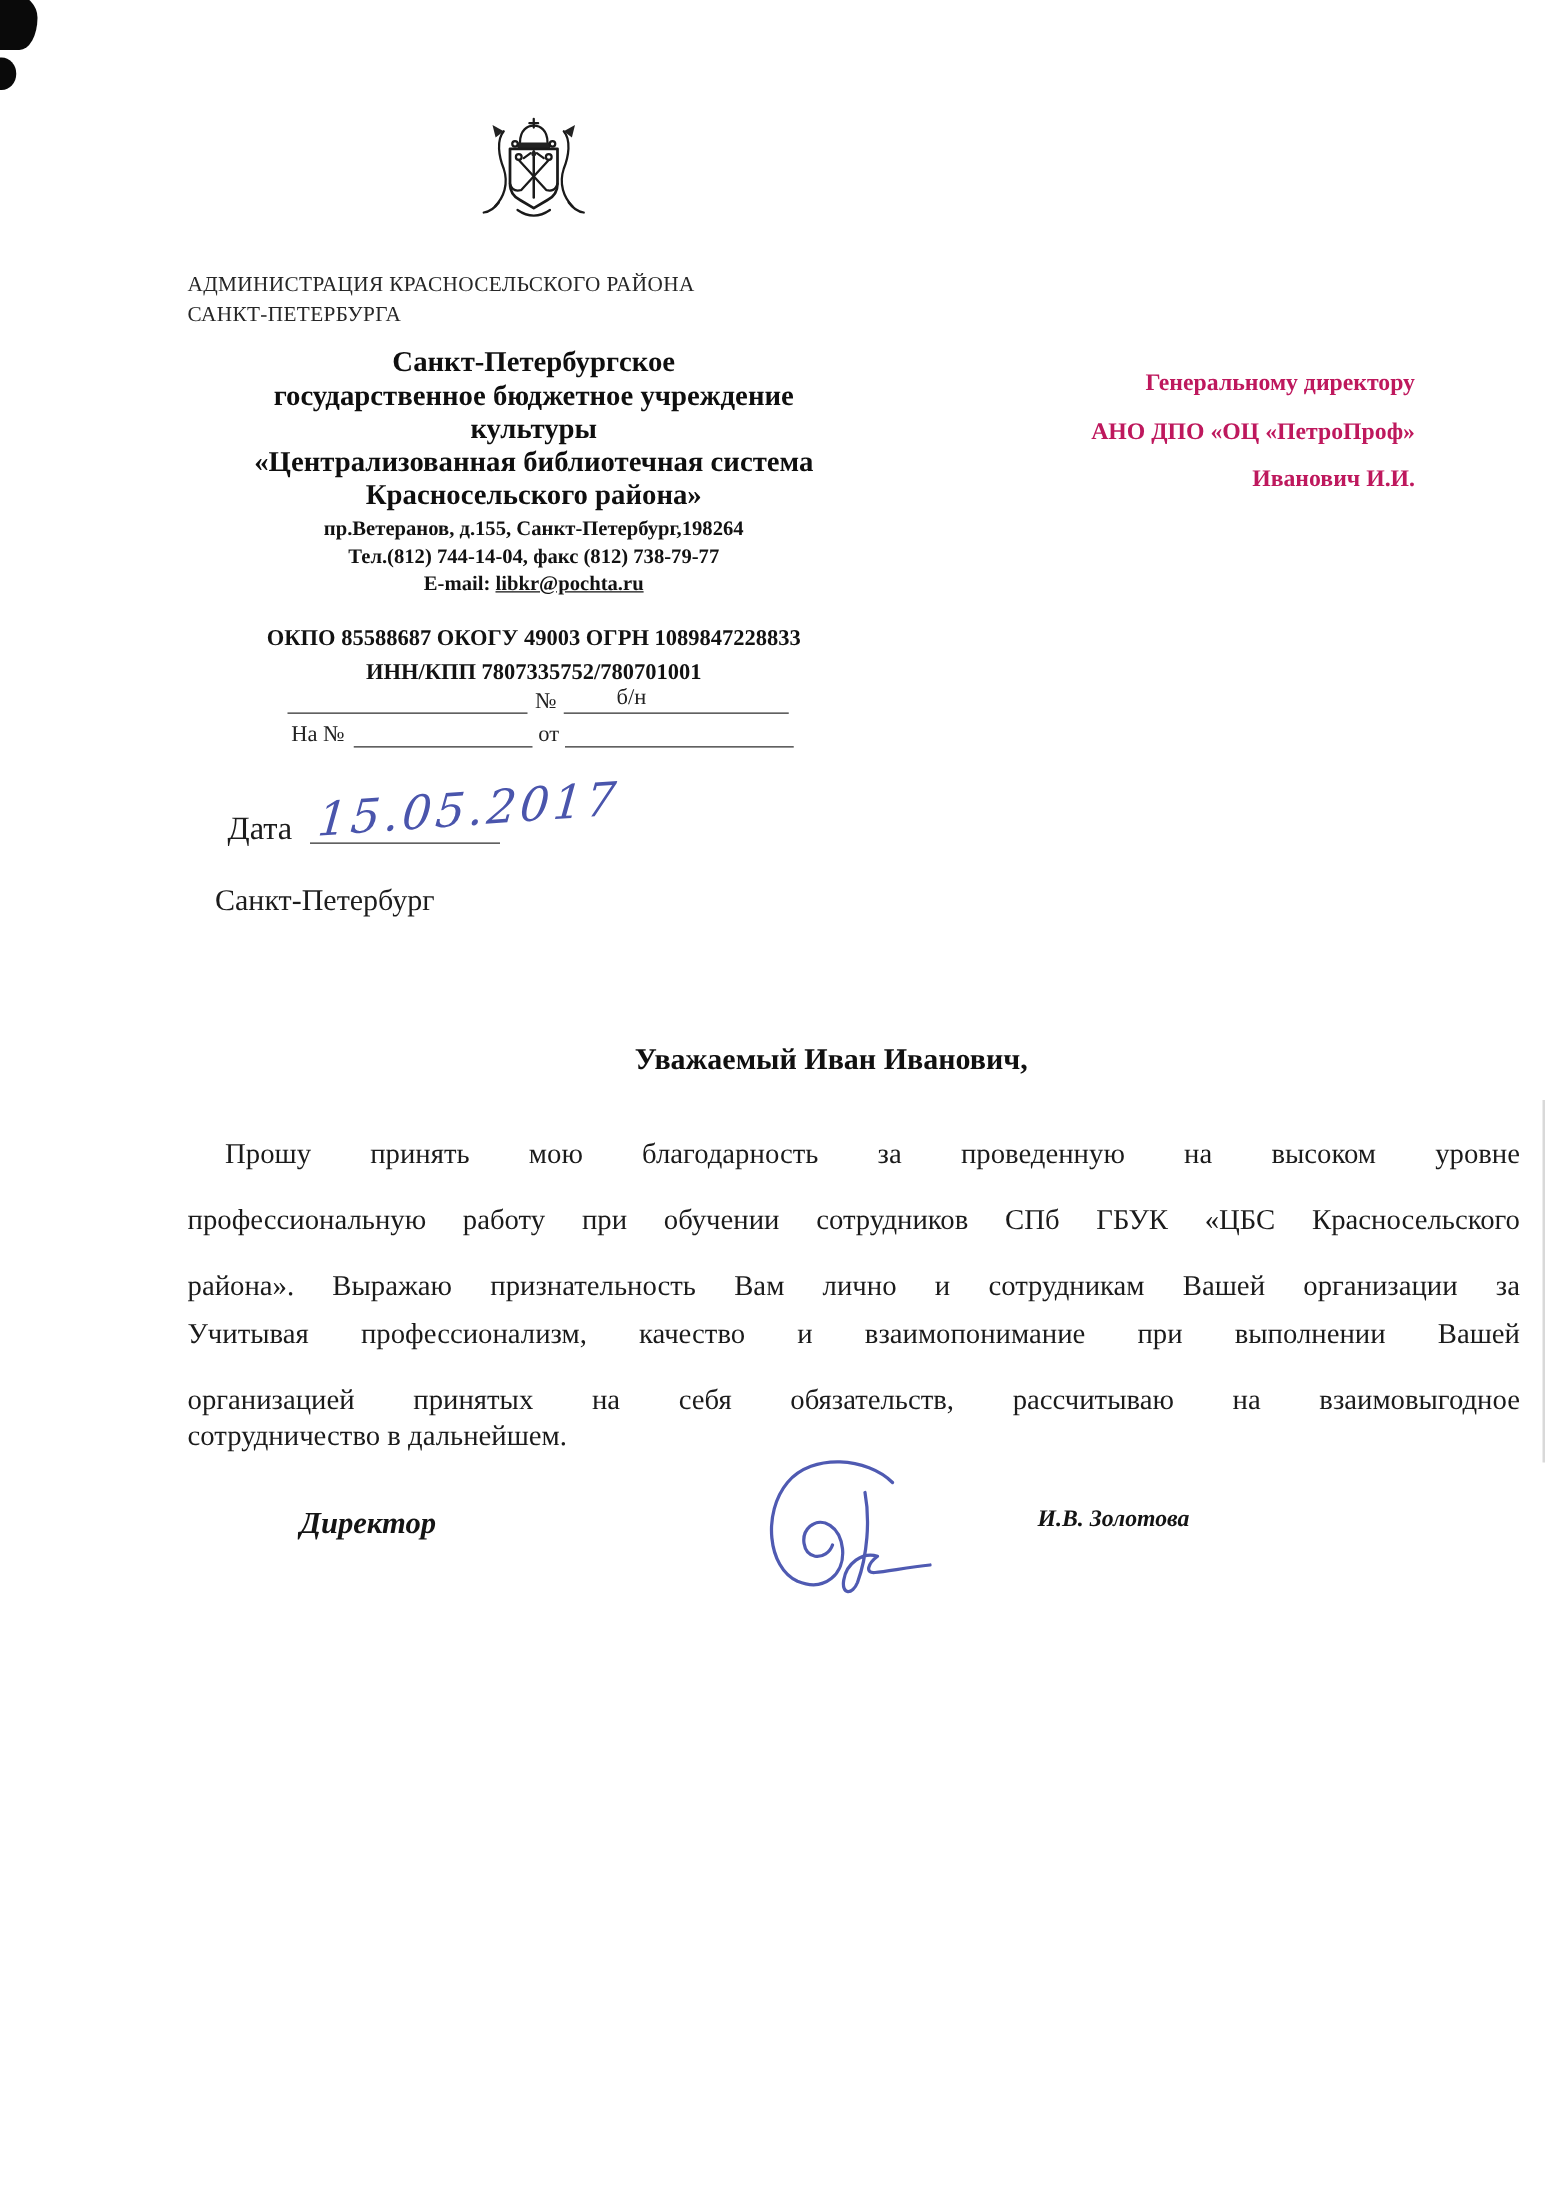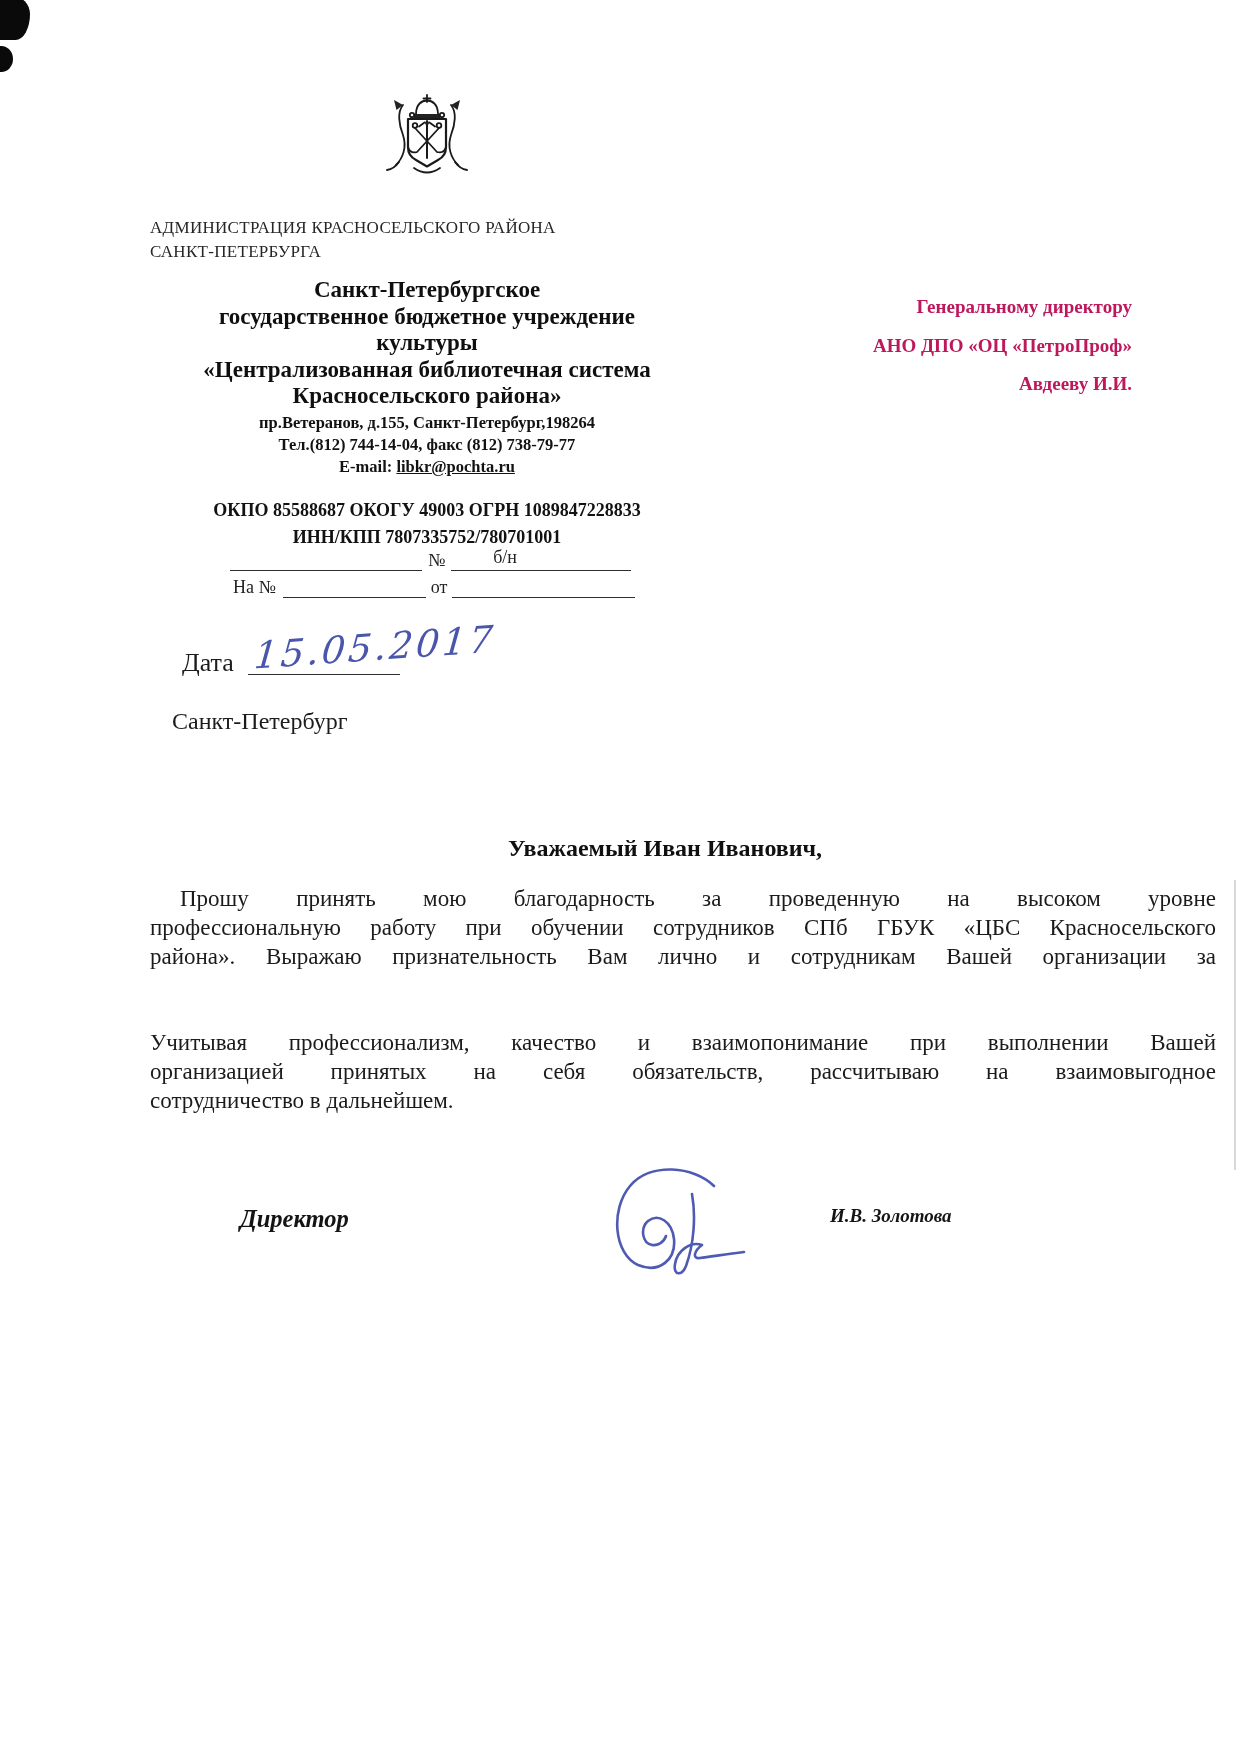--- a/index.html
+++ b/index.html
@@ -41,21 +41,21 @@
   .date-rule{display:inline-block;width:152px;margin-left:14px;border-bottom:1.6px solid #2e2e2e;height:26px;}
   .date-hand{position:absolute;left:254px;top:626px;font-size:37px;font-style:italic;
     font-family:"DejaVu Serif",serif;letter-spacing:3px;transform:rotate(-4deg) skewX(-9deg);
     white-space:nowrap;}
   .city{position:absolute;left:172px;top:708px;font-size:24px;}
 
   .salutation{position:absolute;left:300px;top:835px;width:730px;text-align:center;
     font-size:24px;font-weight:bold;color:#101010;}
 
   .para{position:absolute;left:150px;width:1066px;font-size:23px;line-height:29px;color:#1b1b1b;}
-  .para .jline{text-align:justify;text-align-last:justify;}
+  .para .jline{text-align:justify;text-align-last:justify;margin-top:24px;}
   .para .lline{text-align:left;}
   .indent{text-indent:30px;}
   .para1{top:884px;}
   .para2{top:1028px;}
 
   .sig-title{position:absolute;left:240px;top:1205px;font-size:24.5px;font-weight:bold;font-style:italic;color:#141414;}
   .sig-name{position:absolute;left:830px;top:1205px;font-size:19px;font-weight:bold;font-style:italic;color:#141414;}
   .sig-svg{position:absolute;left:572px;top:1162px;width:200px;height:118px;}
 </style>
 </head>
@@ -131,21 +131,21 @@
   <div class="ruled ruleB">
     <span style="margin-right:7px">На №</span>
     <span class="rule" style="width:143px"></span>
     <span style="margin:0 5px">от</span>
     <span class="rule" style="width:183px"></span>
   </div>
 
   <div class="recipient">
     <div>Генеральному директору</div>
     <div>АНО ДПО «ОЦ «ПетроПроф»</div>
-    <div>Авдееву И.И.</div>
+    <div>Иванович И.И.</div>
   </div>
 
   <div class="dateline">
     <span>Дата</span>
     <span class="date-rule"></span>
   </div>
   <div class="date-hand" style="color:#4a55ac">15.05.2017</div>
 
   <div class="city">Санкт-Петербург</div>
 

